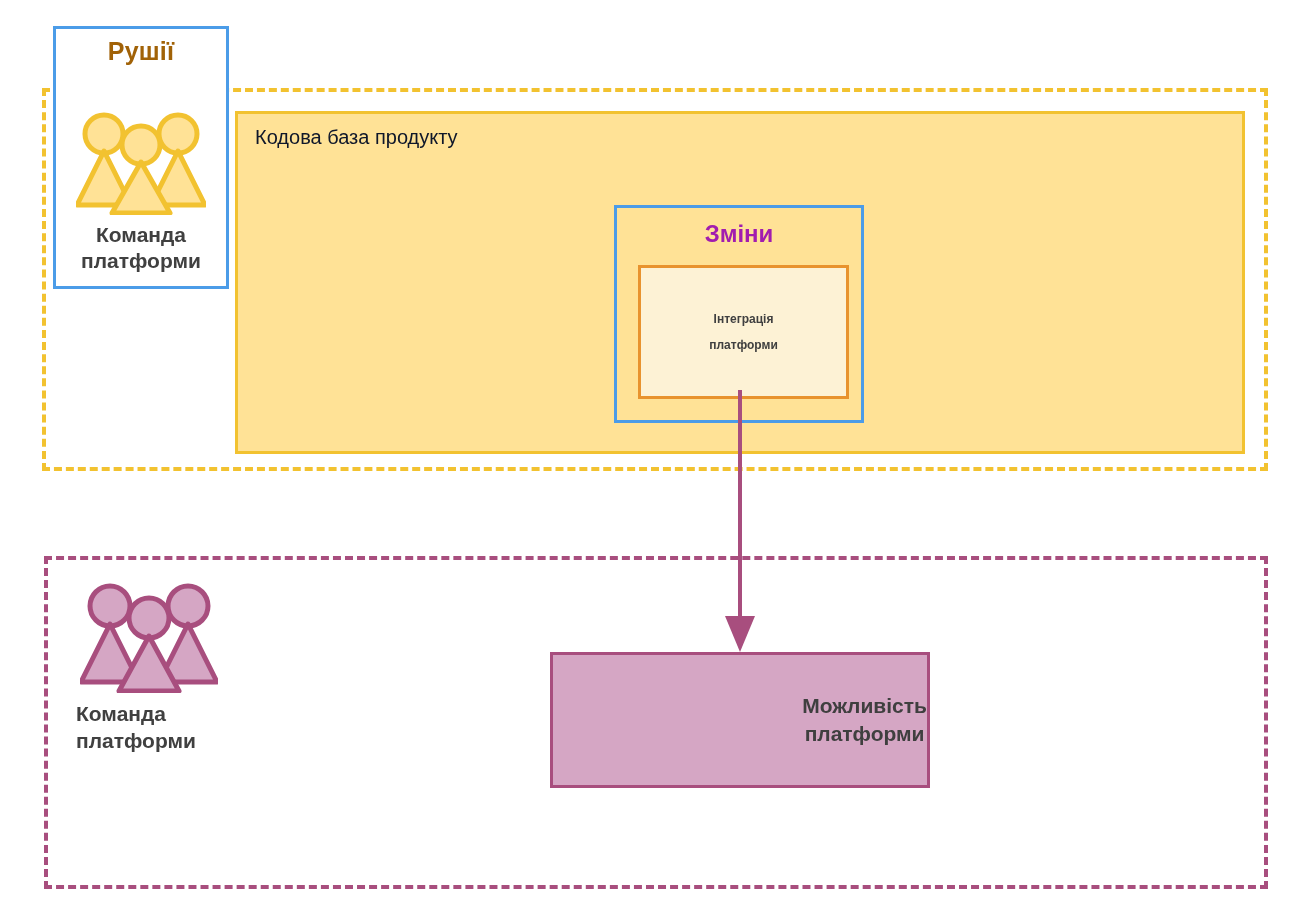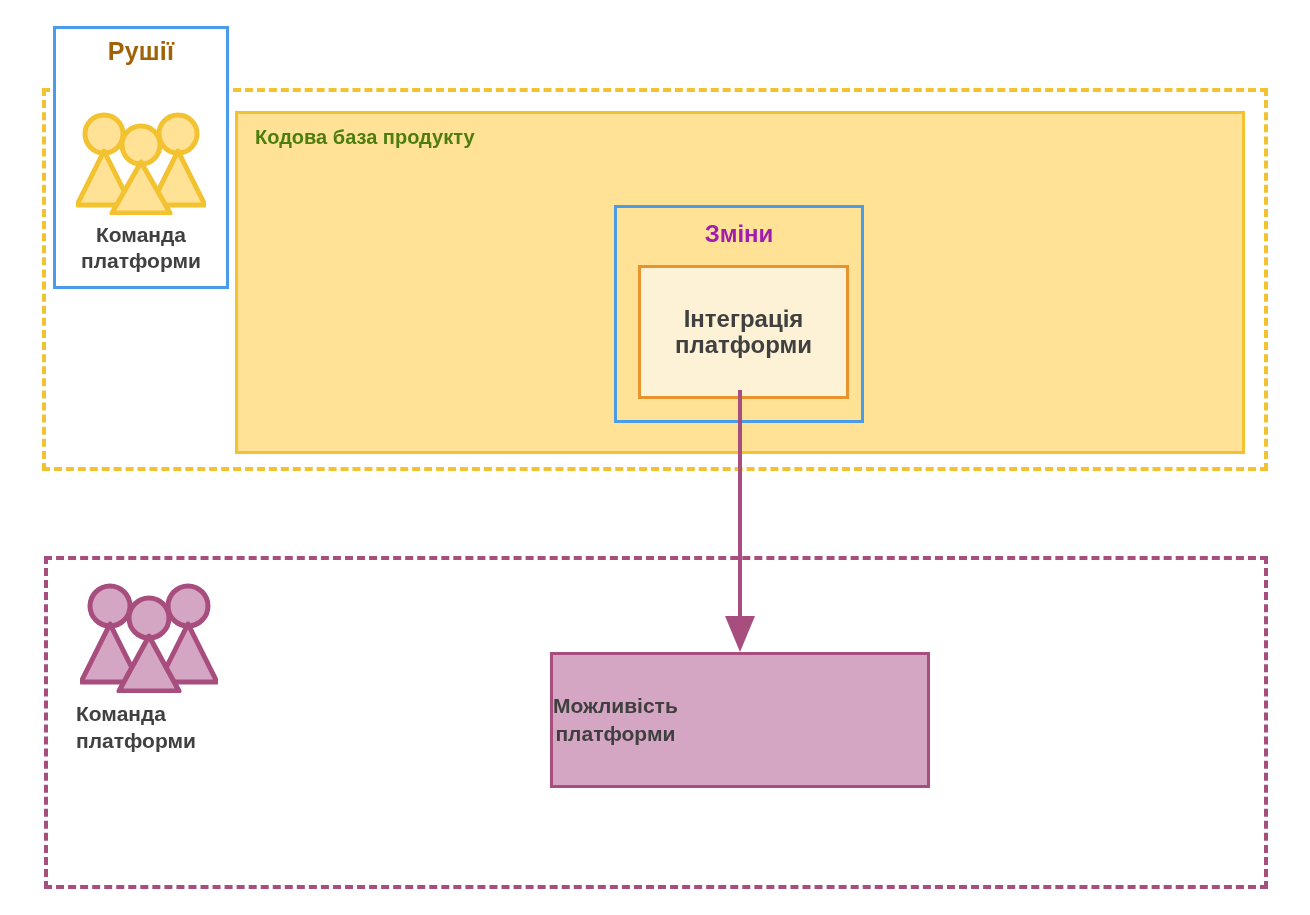--- a/index.html
+++ b/index.html
@@ -72,23 +72,23 @@
   
   .box-codebase {
     left: 235px; top: 111px;
     width: 1010px; height: 343px;
     border: 3px solid #F2C230;
     background: #FFE296;
   }
   .codebase-title {
     position: absolute;
     left: 17px; top: 12px;
-    color: #4d7c0f;
+    color: #0f172a;
     font-size: 20px;
-    font-weight: bold;
+    font-weight: normal;
   }
 
   
   .box-changes {
     left: 614px; top: 205px;
     width: 250px; height: 218px;
     border: 3px solid #4B9CE8;
     background: transparent;
   }
   .changes-title {
@@ -105,21 +105,21 @@
     left: 638px; top: 265px;
     width: 211px; height: 134px;
     border: 3px solid #E8932E;
     background: #FDF2D5;
     display: flex;
     align-items: center;
     justify-content: center;
   }
   .integration-label {
     color: #404040;
-    font-size: 24px;
+    font-size: 12px;
     font-weight: bold;
     line-height: 26px;
     text-align: center;
   }
 
   
   .platform-team {
     left: 76px; top: 580px;
     width: 190px; height: 180px;
   }
@@ -140,21 +140,21 @@
   }
 
   
   .box-capability {
     left: 550px; top: 652px;
     width: 380px; height: 136px;
     border: 3px solid #A84E7E;
     background: #D5A6C4;
     display: flex;
     align-items: center;
-    justify-content: flex-start;
+    justify-content: flex-end;
   }
   .capability-label {
     color: #3f3f3f;
     font-size: 21px;
     font-weight: bold;
     line-height: 28px;
     text-align: center;
   }
 
   

